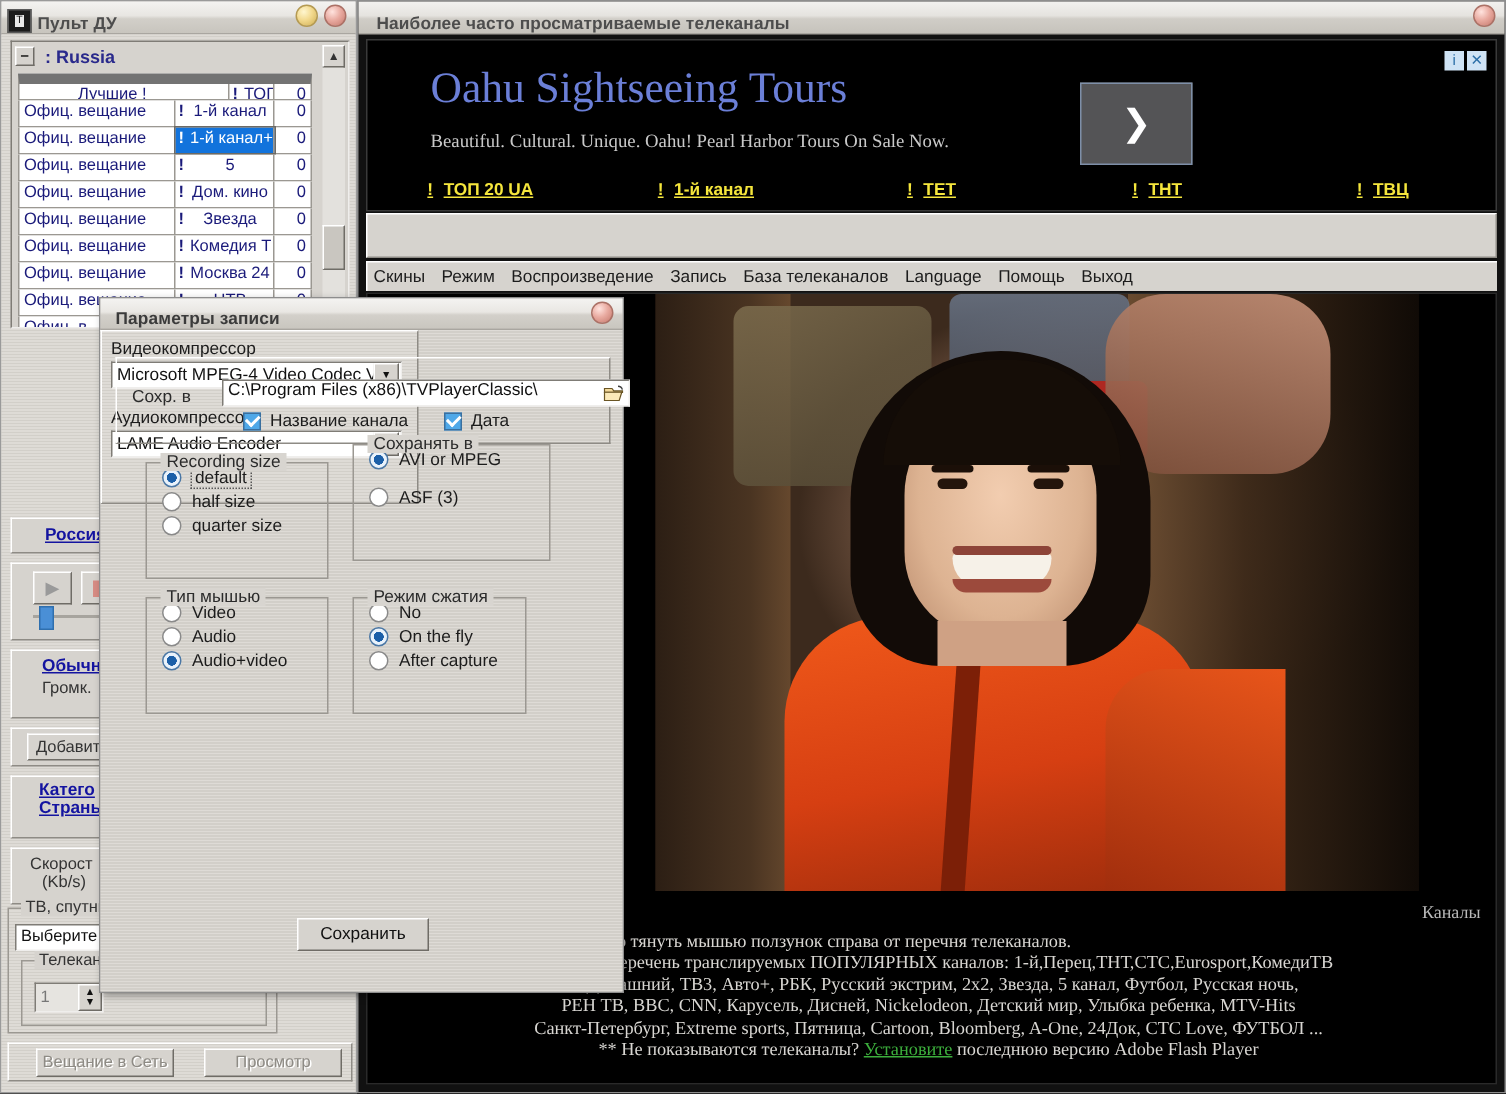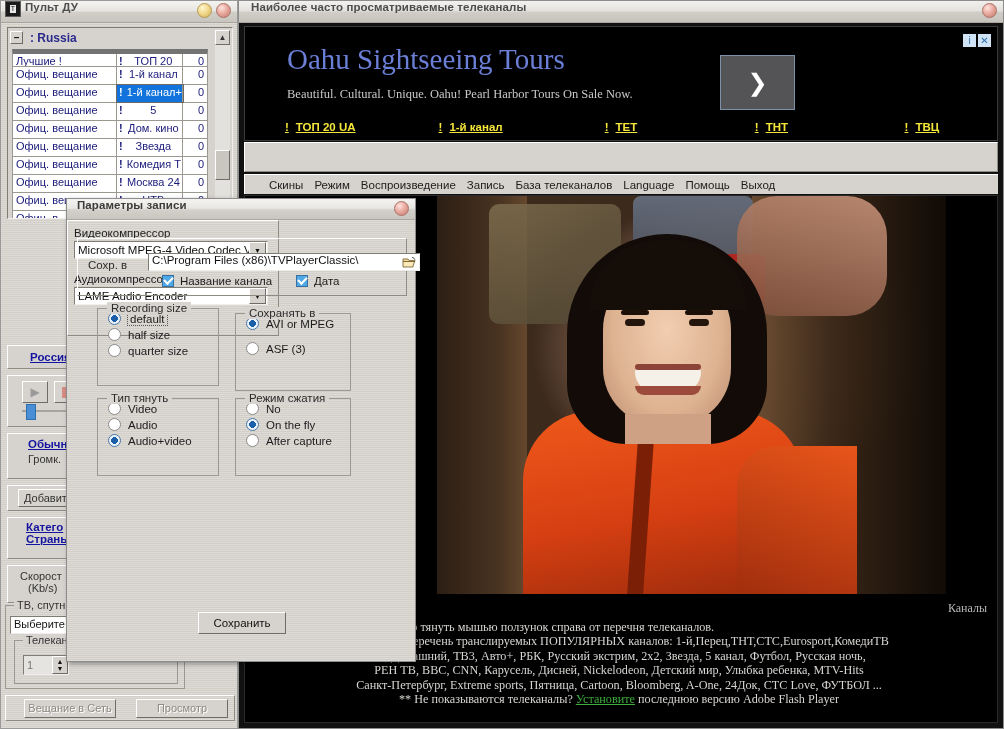--- a/index.html
+++ b/index.html
@@ -9,21 +9,21 @@
     font-family:"Liberation Sans", sans-serif;
     font-size:11px;
     -webkit-font-smoothing:none;
   }
   
   .win{position:absolute;background:#d6d3ce;border:1px solid #8d8d8d;box-sizing:border-box;}
   .titlebar{
     height:22px;box-sizing:border-box;
     background:linear-gradient(to bottom,#f4f3f1 0%,#e8e6e2 45%,#d2cfc9 55%,#c8c5be 100%);
     border-bottom:1px solid #a9a6a0;
-    display:flex;align-items:flex-start;padding:0 4px;position:relative;
+    display:flex;align-items:flex-end;padding:0 4px;position:relative;
   }
   .titlebar .tb-title{font-size:11.5px;font-weight:bold;color:#4d4d4d;margin-left:4px;letter-spacing:.1px;}
   .tb-btns{position:absolute;right:6px;top:2px;display:flex;gap:4px;}
   .tb-btn{width:15px;height:15px;border-radius:50%;box-sizing:border-box;}
   .tb-btn.min{background:radial-gradient(circle at 35% 30%,#fff6cf 0%,#f2d98e 45%,#cfae52 100%);border:1px solid #b49a53;}
   .tb-btn.close{background:radial-gradient(circle at 35% 30%,#ffe3de 0%,#e9aba1 45%,#c4776b 100%);border:1px solid #ab7166;}
   .app-icon{width:14px;height:14px;background:#1b1b1b;border:1px solid #5a5a5a;display:flex;align-items:center;justify-content:center;}
   .app-icon i{display:block;width:6px;height:8px;background:#e9e9e9;font-style:normal;font-size:7px;color:#111;line-height:8px;text-align:center;}
 
   
@@ -33,21 +33,21 @@
 
   
   #chanbox{position:absolute;left:6px;top:4px;width:224px;height:190px;
     border:1px solid #7f7c76;border-right-color:#efeeec;border-bottom-color:#efeeec;background:#d6d3ce;overflow:hidden;}
   #chan-head{display:flex;align-items:center;height:19px;padding:0 2px;gap:3px;}
   .sqbtn{width:13px;height:13px;box-sizing:border-box;background:#d6d3ce;border:1px solid #fff;
     border-right-color:#6f6c66;border-bottom-color:#6f6c66;font-size:10px;line-height:11px;text-align:center;color:#111;font-weight:bold;}
   #chan-head .country{flex:1;font-size:12px;color:#2a2a8c;font-weight:bold;padding-left:4px;}
   #chan-rows{position:absolute;left:4px;top:21px;width:196px;}
   .crow{display:flex;height:18px;border:1px solid #9b9892;border-top:none;box-sizing:border-box;background:#fff;}
-  .crow:first-child{border-top:5px solid #737373;}
+  .crow:first-child{border-top:7px solid #737373;padding-left:36px;}
   .c-cat{width:104px;box-sizing:border-box;padding:1px 3px;font-size:11px;color:#1a1a7a;
      border-right:1px solid #9b9892;white-space:nowrap;overflow:hidden;}
   .c-name{flex:1;box-sizing:border-box;padding:1px 2px;font-size:11px;color:#1a1a7a;white-space:nowrap;overflow:hidden;
      border-right:1px solid #9b9892;display:flex;gap:4px;}
   .c-name .bang{color:#1a1a7a;font-weight:bold;}
   .c-name .nm{flex:1;text-align:center;}
   .c-num{width:24px;box-sizing:border-box;text-align:right;padding:1px 3px;font-size:11px;color:#1a1a7a;}
   .crow.sel .c-name{background:#1273dc;color:#fff;outline:1px solid #6d6a64;}
   .crow.sel .c-name .bang{color:#fff;}
   #chan-scroll{position:absolute;right:2px;top:2px;width:15px;bottom:2px;background:#e3e1dd;}
@@ -99,21 +99,21 @@
   #ad-cta{position:absolute;left:475px;top:28px;width:73px;height:53px;background:#545456;border:1px solid #7e8fa8;
      display:flex;align-items:center;justify-content:center;color:#fff;font-size:24px;}
   #ad-badges{position:absolute;right:6px;top:7px;display:flex;gap:2px;}
   #ad-badges span{width:13px;height:13px;background:#cfe3f5;color:#2c6fa8;font-size:10px;line-height:13px;text-align:center;}
   #adlinks{position:absolute;left:0;right:0;bottom:3px;height:20px;display:flex;align-items:center;}
   #adlinks a{color:#f5e63c;font-size:11.5px;font-weight:bold;text-decoration:underline;white-space:nowrap;}
   #adlinks .cell{flex:1;display:flex;justify-content:center;gap:7px;}
 
   #mainbar{position:absolute;left:5px;top:141px;right:5px;height:30px;background:#d6d3ce;
      border:1px solid #fff;border-right-color:#8e8b85;border-bottom-color:#8e8b85;box-sizing:border-box;}
-  #menubar{position:absolute;left:5px;top:173px;right:5px;height:20px;background:#d6d3ce;display:flex;align-items:center;gap:11px;padding-left:24px;
+  #menubar{position:absolute;left:5px;top:173px;right:5px;height:20px;background:#d6d3ce;display:flex;align-items:center;gap:11px;padding-left:4px;
      border-left:1px solid #fff;border-top:1px solid #fff;box-sizing:border-box;}
   #menubar span{font-size:11.5px;color:#1c1c1c;white-space:nowrap;}
 
   #video-wrap{position:absolute;left:5px;top:194px;right:5px;bottom:5px;background:#000;border:1px solid #2a2a2a;overflow:hidden;}
   #video{position:absolute;left:192px;top:0px;width:509px;height:398px;overflow:hidden;background:#120b06;}
   .vl{position:absolute;}
   #chanlabel{position:absolute;right:10px;top:405px;color:#b9b9b9;font-family:"Liberation Serif",serif;font-size:12px;}
   #blurb{position:absolute;left:0px;right:4px;top:424px;color:#d8d6d2;font-family:"Liberation Serif",serif;font-size:12.2px;line-height:14.4px;}
   #blurb div{white-space:nowrap;}
   #blurb .c{text-align:center;}
@@ -140,21 +140,21 @@
 
   .grp{position:absolute;border:1px solid #9b9892;box-sizing:border-box;}
   .grp > .gl{position:absolute;left:9px;top:-7px;background:#d8d5d0;padding:0 4px;font-size:11.5px;color:#2b2b2b;}
   .rad{display:flex;align-items:center;gap:7px;margin:3px 0 0 10px;font-size:11.5px;color:#1c1c1c;}
   .rdot{width:13px;height:13px;border-radius:50%;background:#fff;border:1px solid #8a8a8a;box-sizing:border-box;
     display:flex;align-items:center;justify-content:center;flex:none;}
   .rdot.on{background:radial-gradient(circle at 50% 50%,#1b5fa8 0 3.2px,#e9f2fb 3.4px 100%);border:1px solid #4a77a5;}
   .rad.focus .lbl{outline:1px dotted #555;padding:0 2px;}
 
   #d-rec{left:30px;top:88px;width:122px;height:78px;}
-  #d-store{left:168px;top:93px;width:116px;height:78px;}
+  #d-store{left:168px;top:76px;width:132px;height:78px;}
   #d-ctype{left:30px;top:178px;width:122px;height:78px;}
   #d-cmode{left:168px;top:178px;width:116px;height:78px;}
 
   #d-codec{left:74px;top:268px;width:212px;height:116px;border:1px solid #fff;
      border-right-color:#8e8b85;border-bottom-color:#8e8b85;box-sizing:border-box;
      background-image:repeating-linear-gradient(to bottom,#dedbd6 0px,#dedbd6 1px,#d2cfc9 1px,#d2cfc9 2px);}
   #d-codec .lab{font-size:11.5px;color:#1c1c1c;margin:6px 0 2px 6px;}
   .combo{margin-left:6px;width:194px;height:18px;background:#fff;border:1px solid #7f7c76;
      border-right-color:#efeeec;border-bottom-color:#efeeec;box-sizing:border-box;display:flex;align-items:center;}
   .combo .t{flex:1;font-size:11.5px;color:#111;padding-left:3px;white-space:nowrap;overflow:hidden;}
@@ -498,21 +498,21 @@
             <span class="lbl">AVI or MPEG</span>
           </div>
           <div class="rad" style="margin-top: 12px;">
             <span class="rdot"></span>
             <span class="lbl">ASF (3)</span>
           </div>
         </div>
     </div>
 
     <div class="grp" id="d-ctype">
-      <span class="gl">Тип тянуть</span>
+      <span class="gl">Тип мышью</span>
       <div class="radios">
           <div class="rad">
             <span class="rdot"></span>
             <span class="lbl">Video</span>
           </div>
           <div class="rad">
             <span class="rdot"></span>
             <span class="lbl">Audio</span>
           </div>
           <div class="rad">

